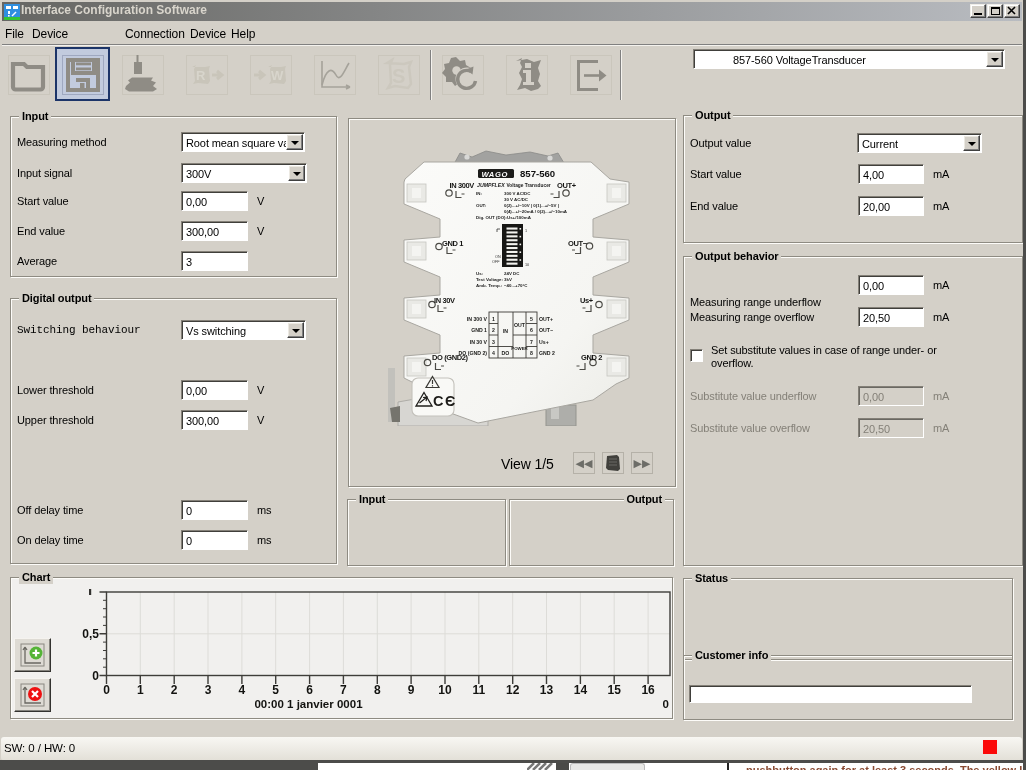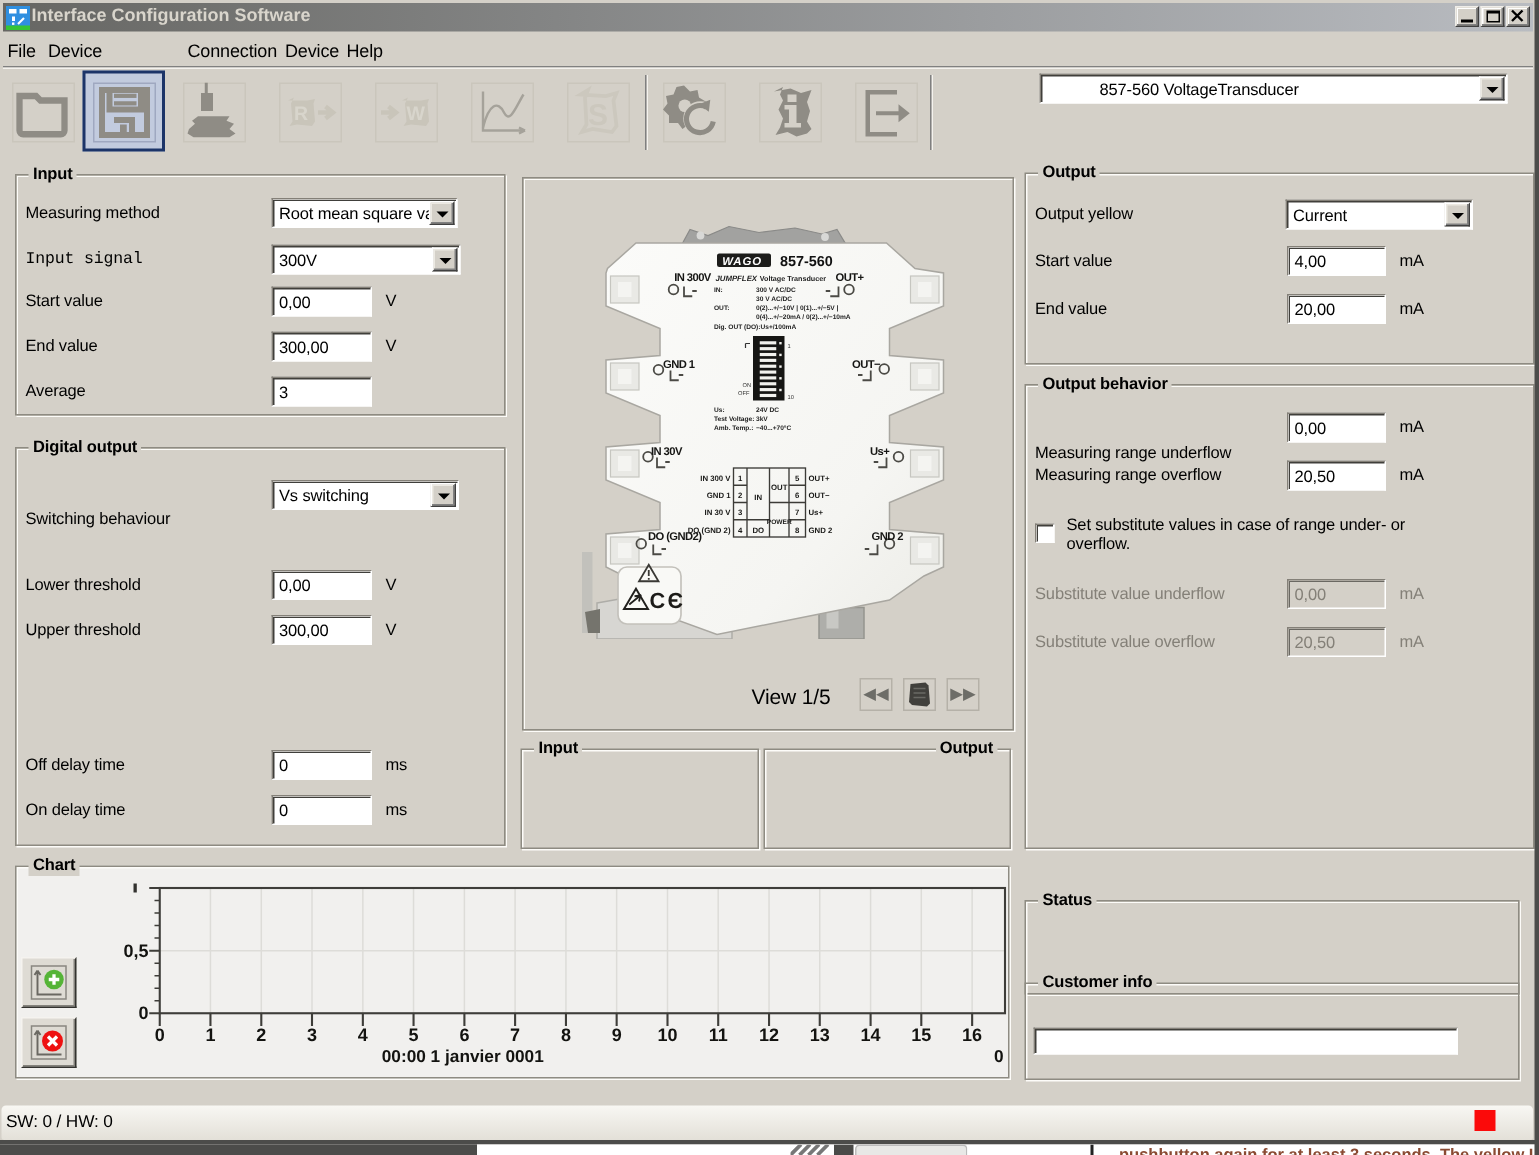--- a/index.html
+++ b/index.html
@@ -143,35 +143,35 @@
 <path d="M29 14.5 l7.5 6 -7.5 6 z" fill="#8f8c85"></path>
 </svg>
 
 <div class="combo" style="left:693px;top:49px;width:312px;padding-left:39px;">857-560 VoltageTransducer<div class="cbtn"></div></div>
 
 <div class="group" style="left:10px;top:116px;width:327px;height:161px;">
     <div class="gtitle">Input</div>
   </div>
 <div class="lbl" style="left:17px;top:136px;text-align:right;">Measuring method</div>
 <div class="combo" style="left:181px;top:132px;width:124px;">Root mean square val<div class="cbtn"></div></div>
-<div class="lbl" style="left:17px;top:167px;font-family:Liberation Mono, monospace;">Input signal</div>
+<div class="lbl" style="left:17px;top:167px;">Input signal</div>
 <div class="combo" style="left:181px;top:163px;width:126px;">300V<div class="cbtn"></div></div>
 <div class="lbl" style="left:17px;top:195px;">Start value</div>
 <div class="tb" style="left:181px;top:191px;width:67px;">0,00</div>
 <div class="lbl" style="left:257px;top:195px;">V</div>
 <div class="lbl" style="left:17px;top:225px;">End value</div>
 <div class="tb" style="left:181px;top:221px;width:67px;">300,00</div>
 <div class="lbl" style="left:257px;top:225px;">V</div>
 <div class="lbl" style="left:17px;top:255px;">Average</div>
 <div class="tb" style="left:181px;top:251px;width:67px;">3</div>
 
 <div class="group" style="left:10px;top:298px;width:327px;height:266px;">
     <div class="gtitle">Digital output</div>
   </div>
-<div class="lbl" style="left:17px;top:340px;">Switching behaviour</div>
+<div class="lbl" style="left:17px;top:324px;font-family:Liberation Mono, monospace;">Switching behaviour</div>
 <div class="combo" style="left:181px;top:320px;width:125px;">Vs switching<div class="cbtn"></div></div>
 <div class="lbl" style="left:17px;top:384px;">Lower threshold</div>
 <div class="tb" style="left:181px;top:380px;width:67px;">0,00</div>
 <div class="lbl" style="left:257px;top:384px;">V</div>
 <div class="lbl" style="left:17px;top:414px;">Upper threshold</div>
 <div class="tb" style="left:181px;top:410px;width:67px;">300,00</div>
 <div class="lbl" style="left:257px;top:414px;">V</div>
 <div class="lbl" style="left:17px;top:504px;">Off delay time</div>
 <div class="tb" style="left:181px;top:500px;width:67px;">0</div>
 <div class="lbl" style="left:257px;top:504px;">ms</div>
@@ -350,21 +350,21 @@
 <div class="group" style="left:347px;top:499px;width:159px;height:67px;">
     <div class="gtitle">Input</div>
   </div>
 <div class="group" style="left:509px;top:499px;width:165px;height:67px;">
     <div class="gtitle" style="left:auto;right:8px;">Output</div>
   </div>
 
 <div class="group" style="left:683px;top:115px;width:340px;height:128px;">
     <div class="gtitle">Output</div>
   </div>
-<div class="lbl" style="left:690px;top:137px;">Output yellow</div>
+<div class="lbl" style="left:690px;top:137px;">Output value</div>
 <div class="combo" style="left:857px;top:133px;width:125px;">Current<div class="cbtn"></div></div>
 <div class="lbl" style="left:690px;top:168px;">Start value</div>
 <div class="tb" style="left:858px;top:164px;width:66px;">4,00</div>
 <div class="lbl" style="left:933px;top:168px;">mA</div>
 <div class="lbl" style="left:690px;top:200px;">End value</div>
 <div class="tb" style="left:858px;top:196px;width:66px;">20,00</div>
 <div class="lbl" style="left:933px;top:200px;">mA</div>
 
 <div class="group" style="left:683px;top:256px;width:340px;height:310px;">
     <div class="gtitle">Output behavior</div>
@@ -377,21 +377,21 @@
 <div class="lbl" style="left:933px;top:311px;">mA</div>
 <div class="abs" style="left:690px;top:349px;width:13px;height:13px;background:#fff;border:1px solid;border-color:#848078 #fff #fff #848078;box-shadow:inset 1px 1px 0 #403f3b;"></div>
 <div class="lbl" style="left:711px;top:344px;line-height:13px;">Set substitute values in case of range under- or<br>overflow.</div>
 <div class="lbl dis" style="left:690px;top:390px;">Substitute value underflow</div>
 <div class="tb dis" style="left:858px;top:386px;width:66px;">0,00</div>
 <div class="lbl dis" style="left:933px;top:390px;">mA</div>
 <div class="lbl dis" style="left:690px;top:422px;">Substitute value overflow</div>
 <div class="tb dis" style="left:858px;top:418px;width:66px;">20,50</div>
 <div class="lbl dis" style="left:933px;top:422px;">mA</div>
 
-<div class="group" style="left:683px;top:600px;width:330px;height:63px;">
+<div class="group" style="left:683px;top:578px;width:330px;height:82px;">
     <div class="gtitle">Status</div>
   </div>
 <div class="group" style="left:683px;top:655px;width:330px;height:65px;">
     <div class="gtitle">Customer info</div>
   </div>
 <div class="tb" style="left:689px;top:685px;width:283px;height:18px;"></div>
 
 <div class="group" style="left:10px;top:577px;width:663px;height:142px;background:#f1f0ee;">
     <div class="gtitle">Chart</div>
   </div>

